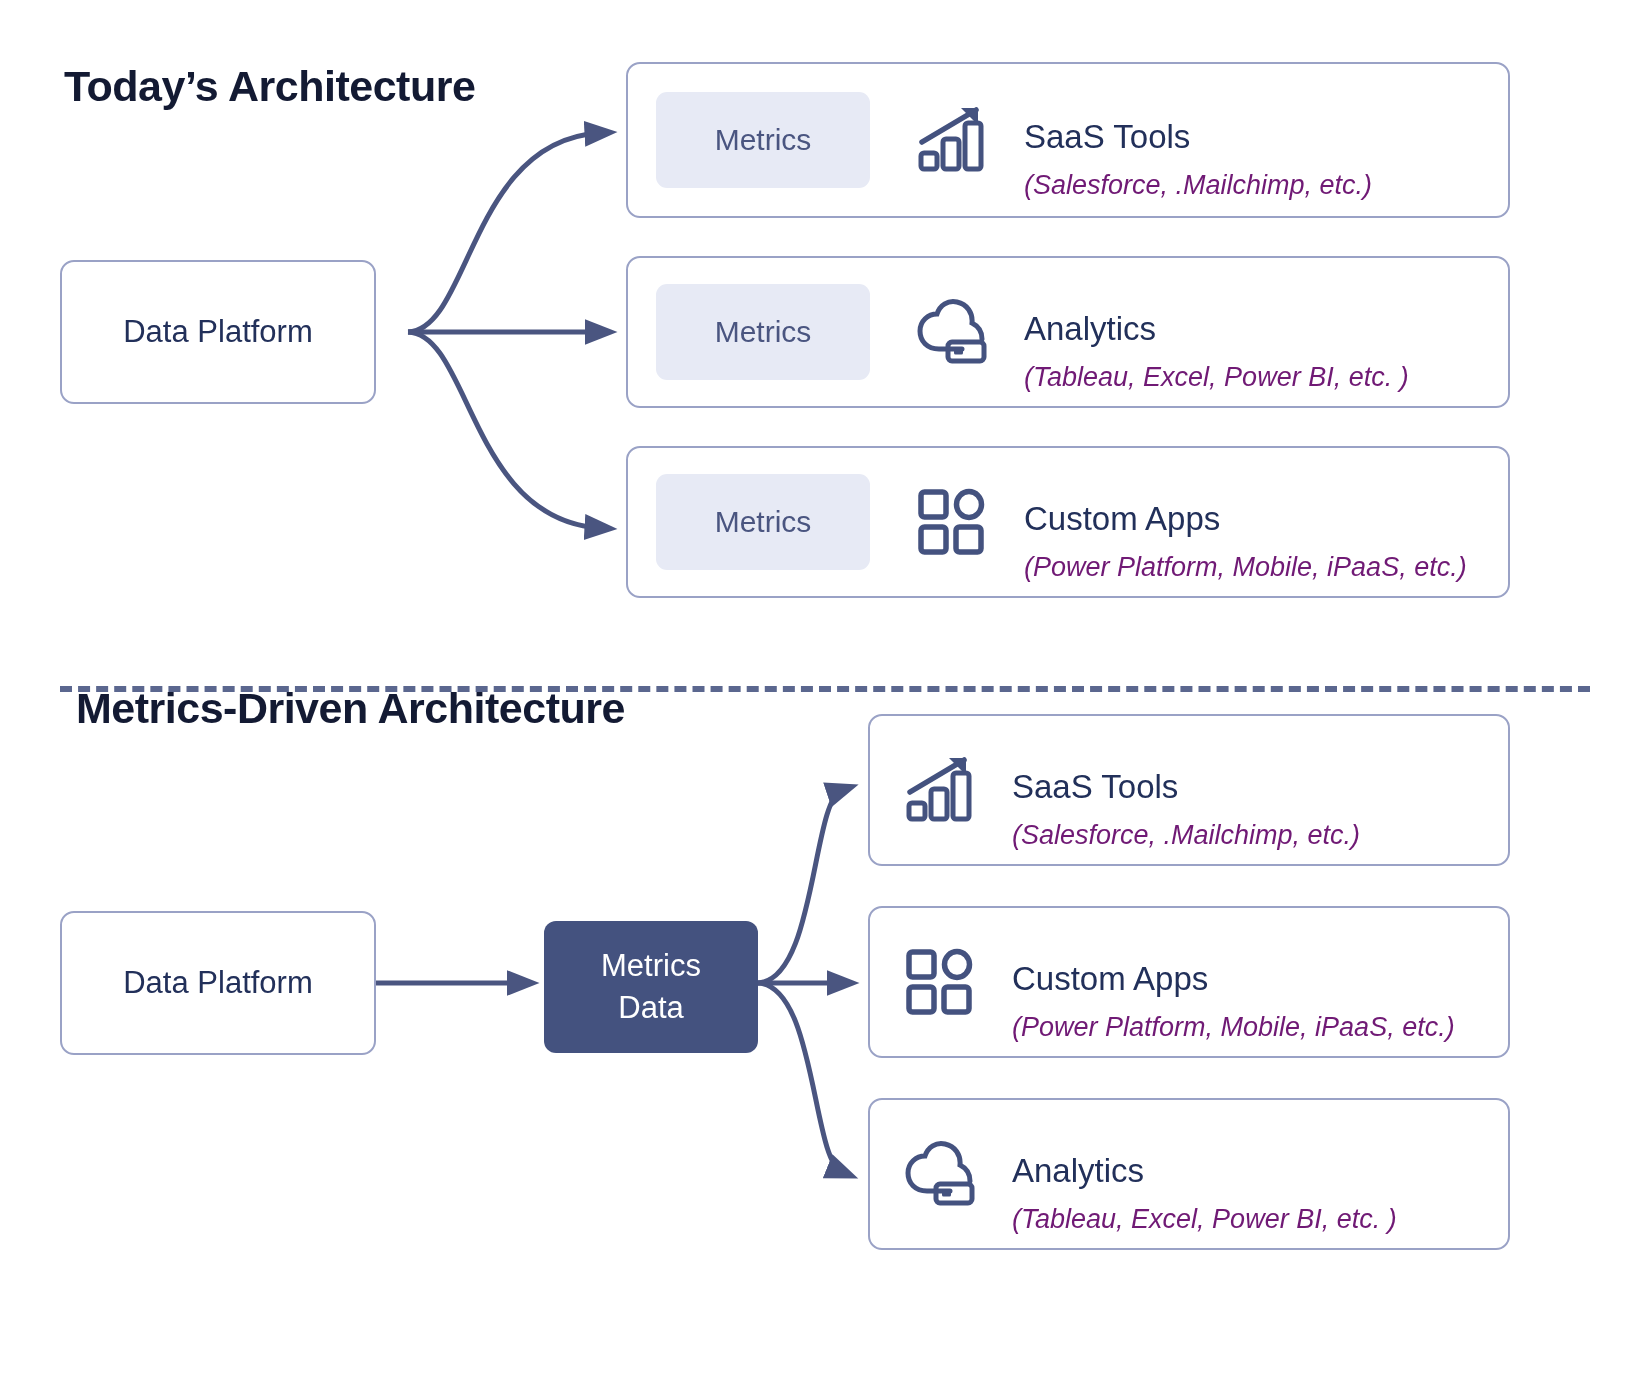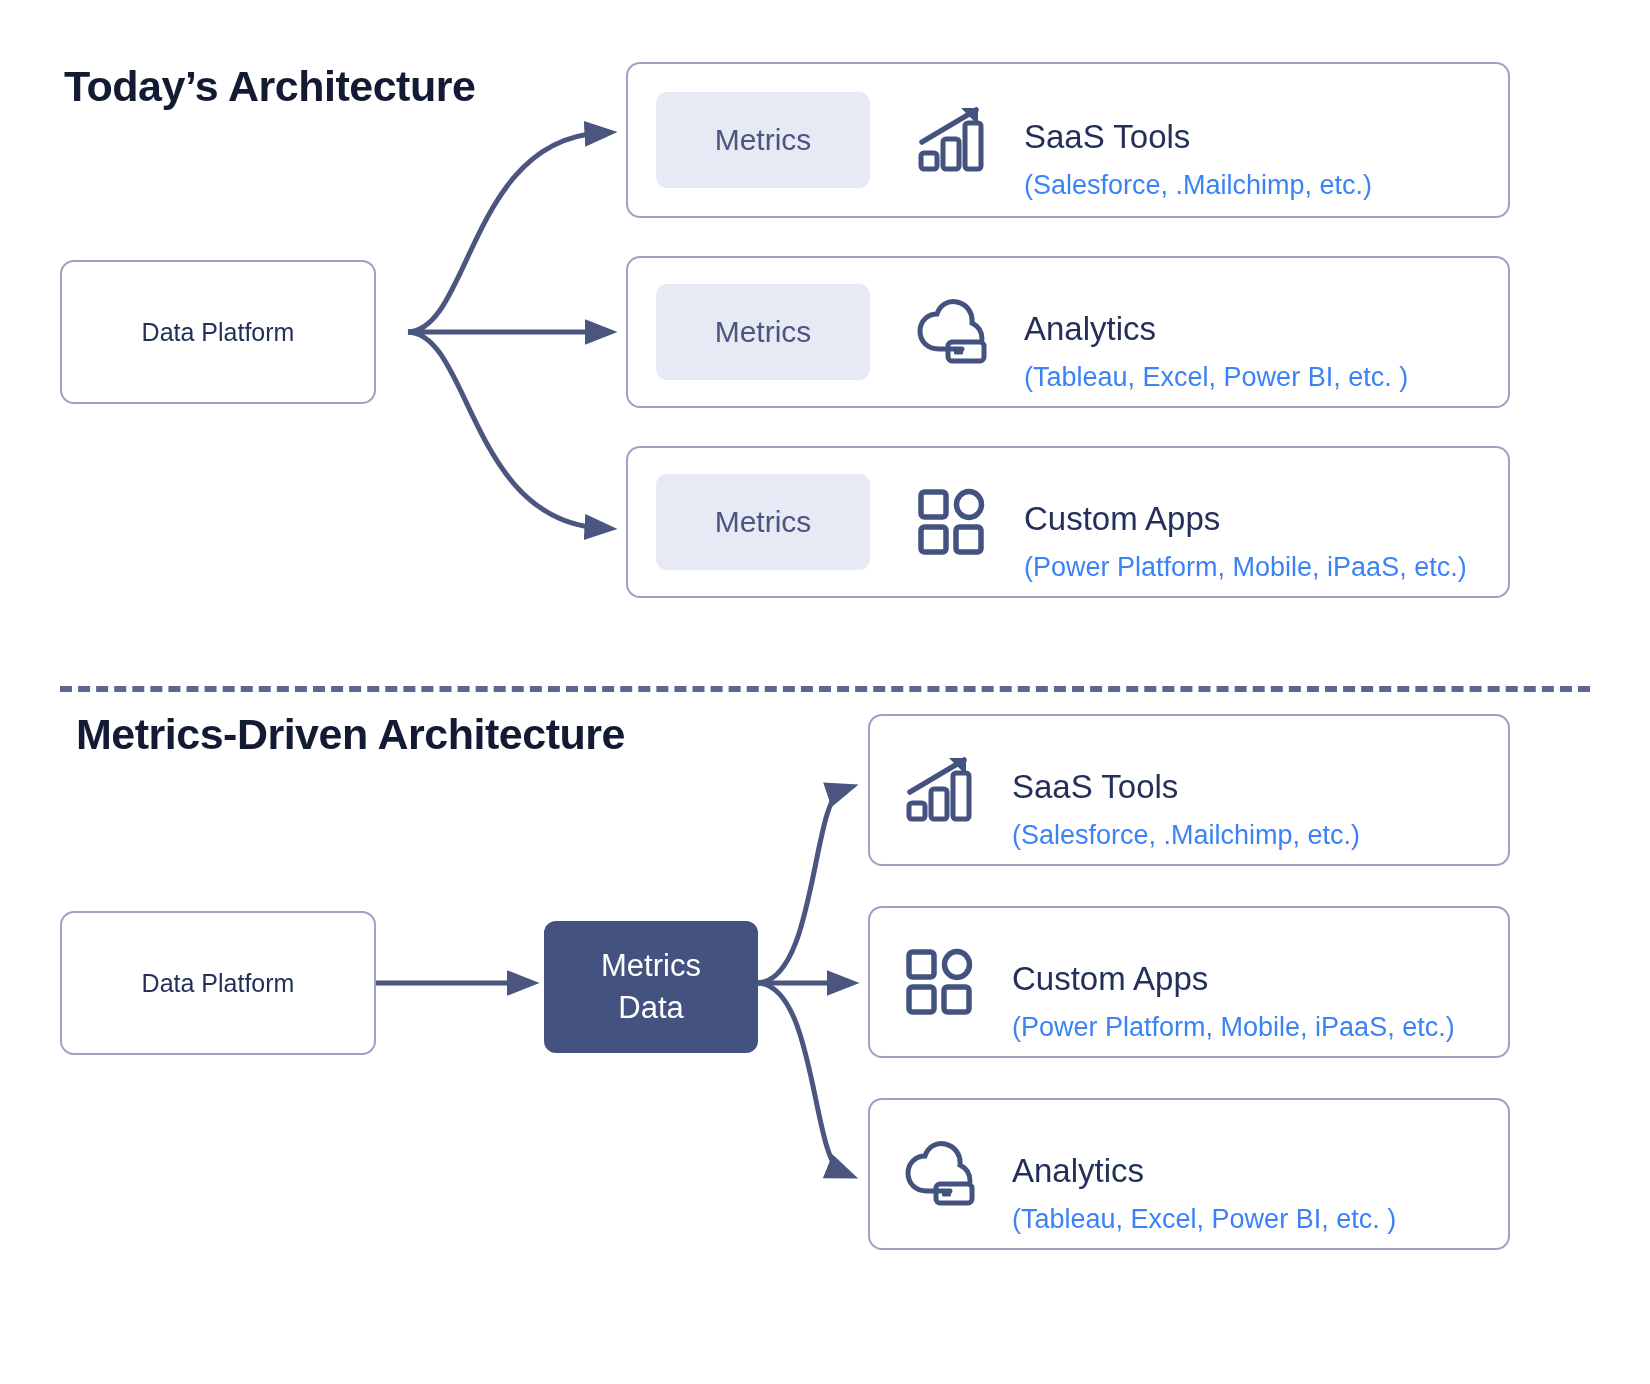--- a/index.html
+++ b/index.html
@@ -21,35 +21,35 @@
   
   .section-title {
     position: absolute;
     font-weight: bold;
     font-size: 43px;
     letter-spacing: -0.5px;
     color: #131a33;
     white-space: nowrap;
   }
   #title-today  { left: 64px;  top: 62px; }
-  #title-metric { left: 76px;  top: 710px; }
+  #title-metric { left: 76px;  top: 684px; }
 
   
   .box {
     position: absolute;
     box-sizing: border-box;
     border: 2.5px solid #9aa2c6;
     border-radius: 14px;
     background: #ffffff;
   }
   .platform-box {
     display: flex;
     align-items: center;
     justify-content: center;
-    font-size: 25px;
+    font-size: 31px;
     color: #22305a;
   }
   .store-box {
     position: absolute;
     box-sizing: border-box;
     background: #44527f;
     border-radius: 12px;
     display: flex;
     flex-direction: column;
     align-items: center;
@@ -100,24 +100,25 @@
   }
   .card-title {
     font-size: 33px;
     color: #22305a;
     line-height: 1.18;
     white-space: nowrap;
     margin-top: 40px;
   }
   .card-sub {
     font-size: 27px;
-    color: #3b82f6;
+    color: #701a75;
     line-height: 1.2;
     margin-top: 12px;
     white-space: nowrap;
+    font-style: italic;
   }
 
   
   .with-chip .card-icon { margin-left: 42px; }
   .no-chip  .card-icon { margin-left: 30px; }
 
   
   #divider {
     position: absolute;
     left: 60px;

